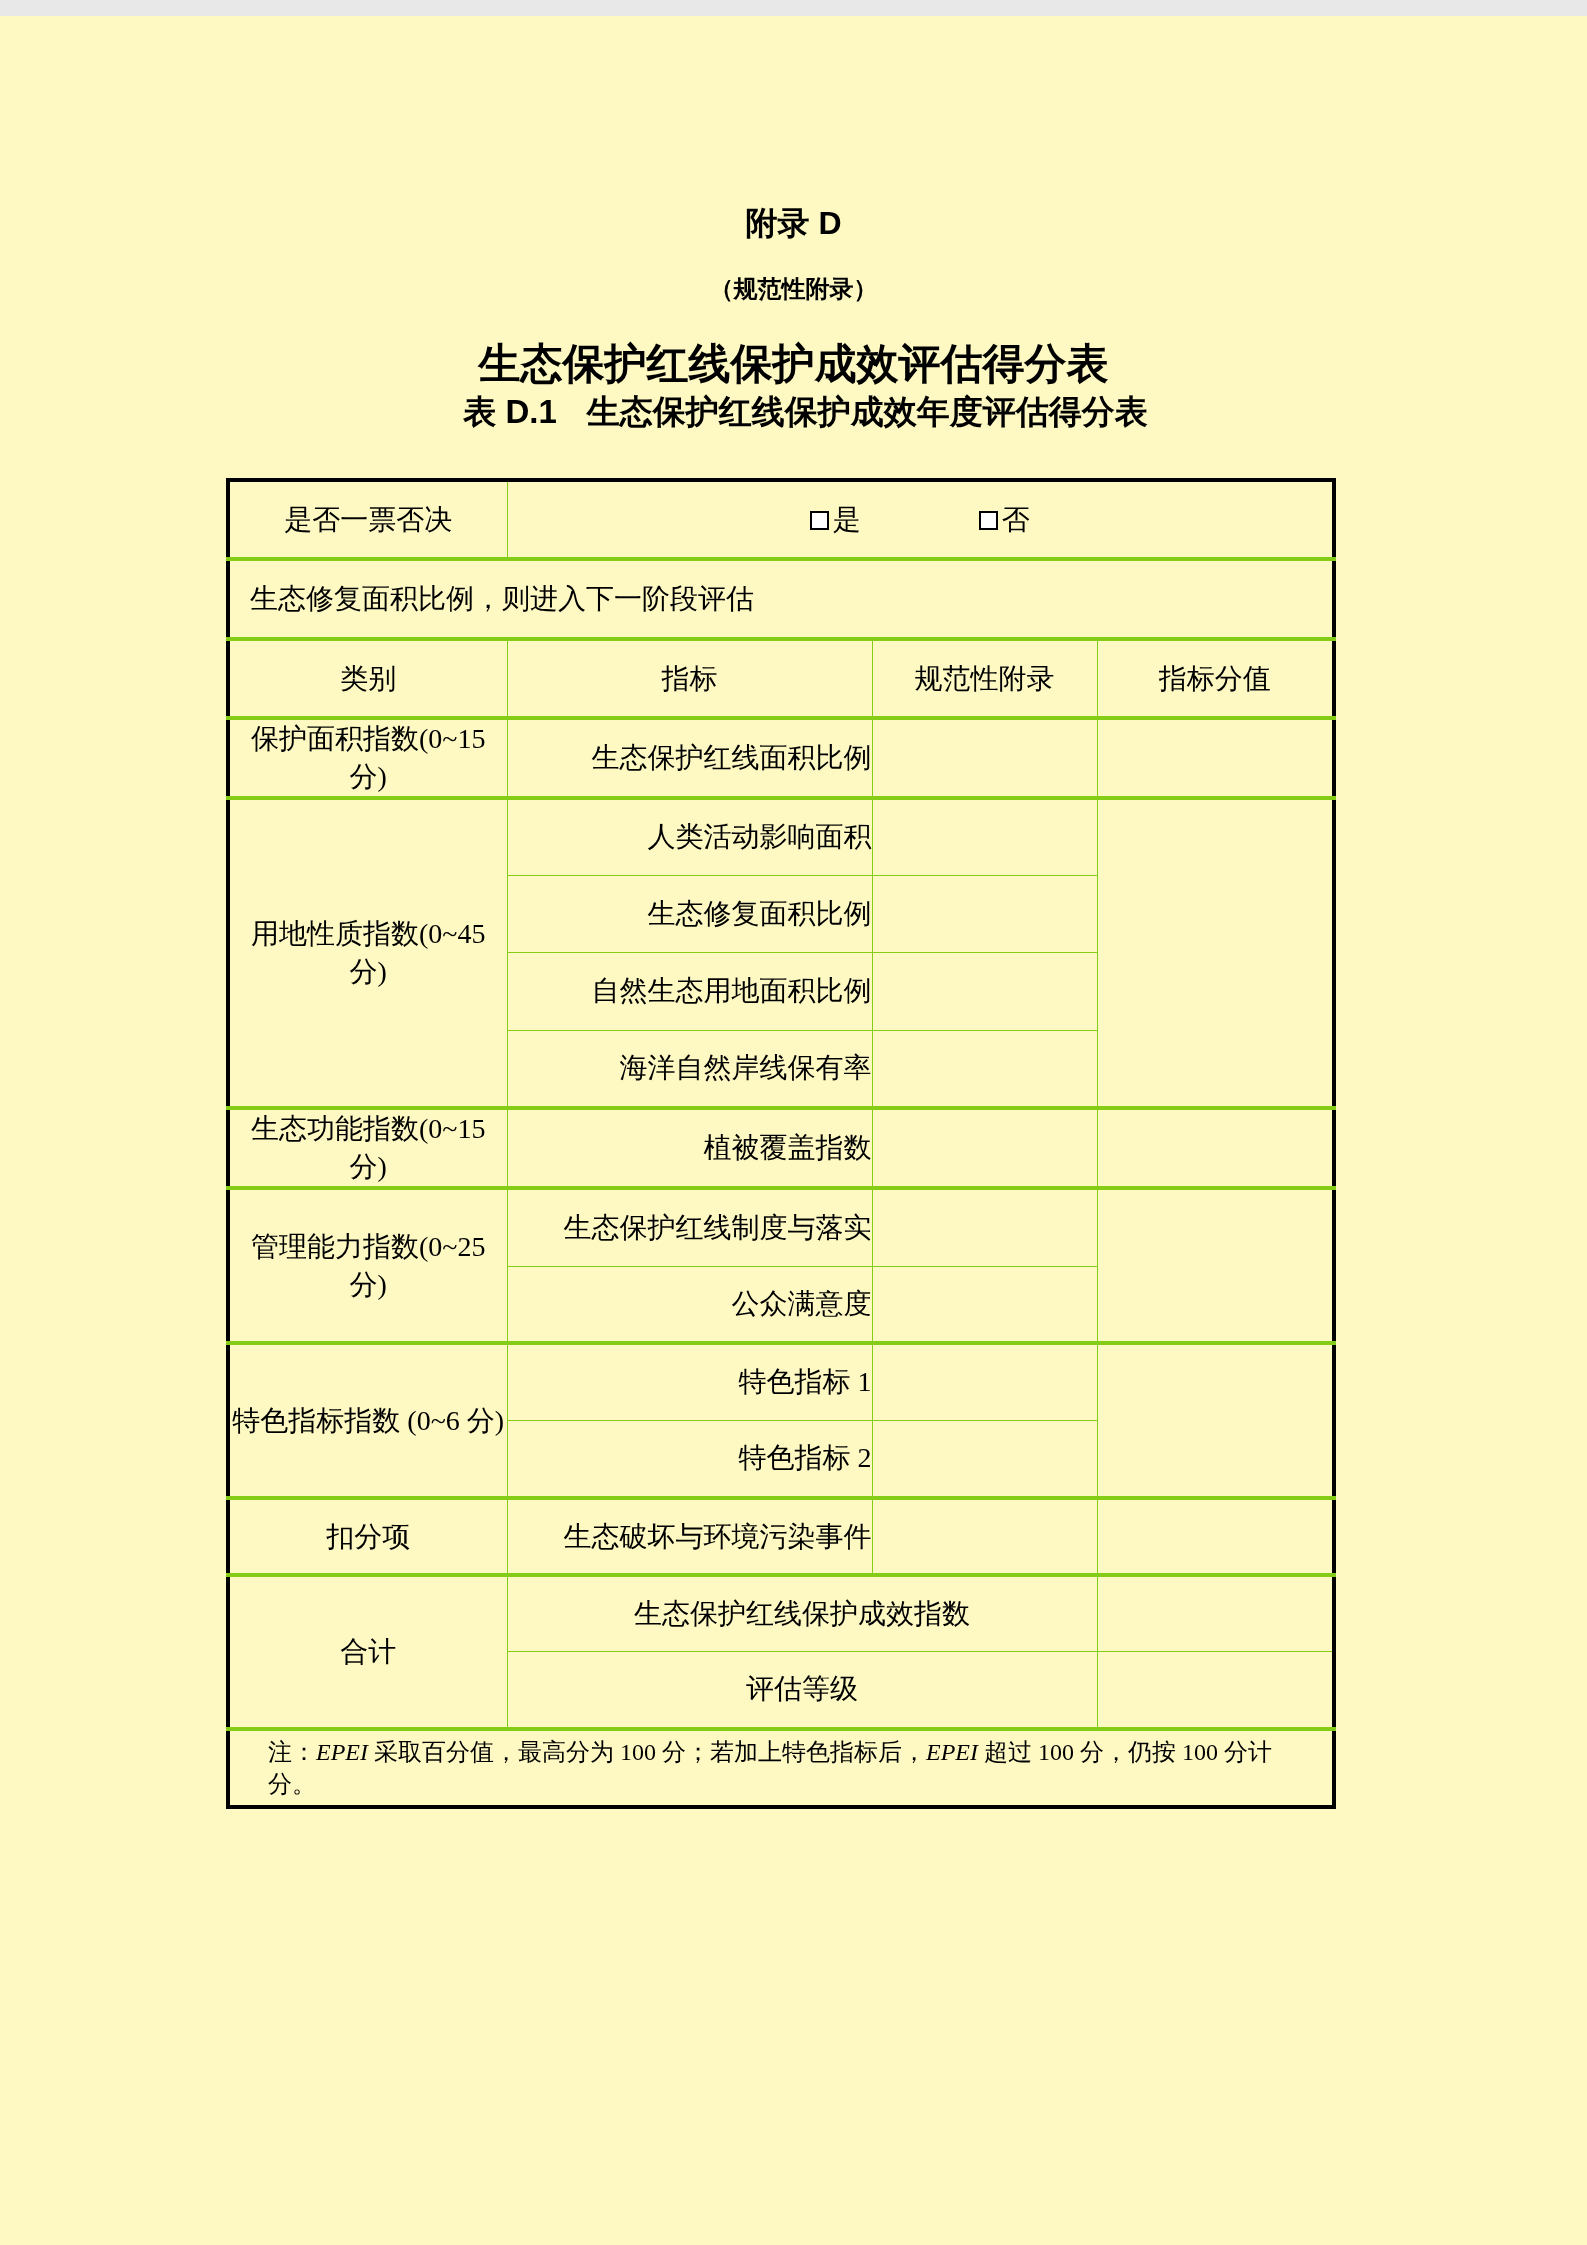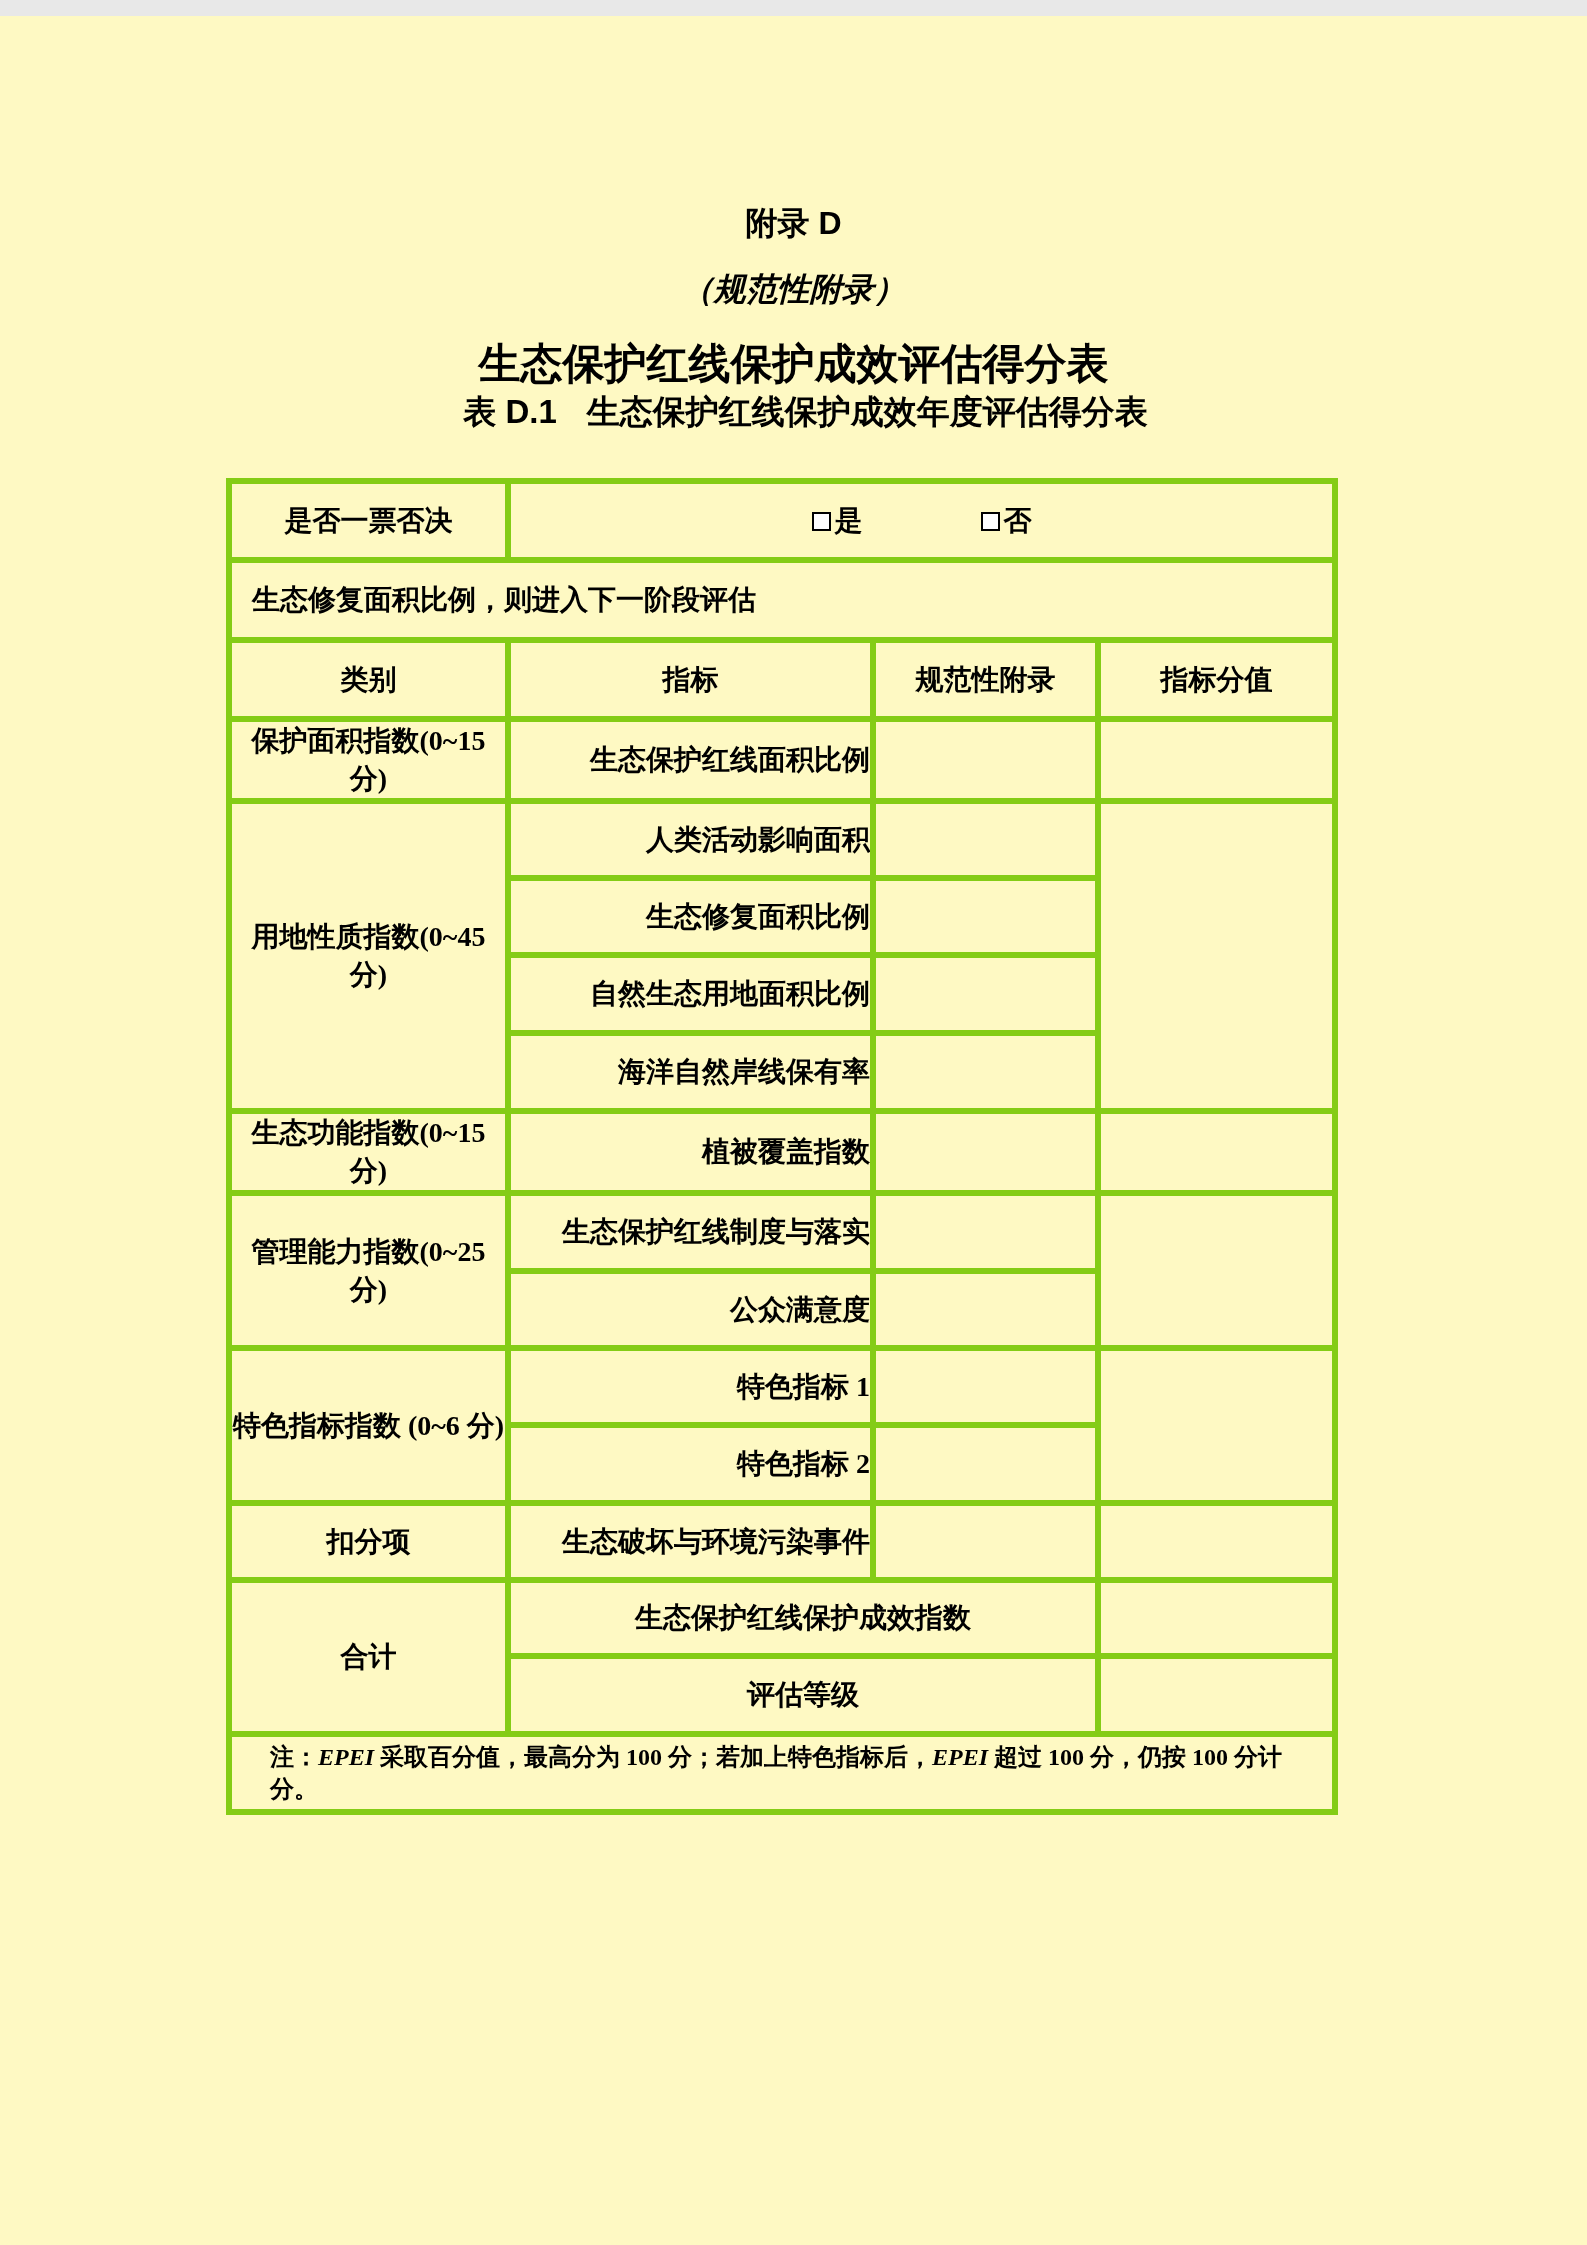--- a/index.html
+++ b/index.html
@@ -21,38 +21,38 @@
     position: absolute;
     left: 0;
     width: 100%;
     text-align: center;
     font-family: "Liberation Sans", "DejaVu Sans", sans-serif;
     font-weight: 700;
     color: #000000;
     white-space: nowrap;
   }
   .h-appendix   { top: 189px; font-size: 32px; line-height: 36px; }
-  .h-apptype    { top: 255px; font-size: 32px; line-height: 36px; font-style: italic; }
+  .h-apptype    { top: 255px; font-size: 24px; line-height: 36px; }
   .h-doctitle   { top: 329px; font-size: 42px; line-height: 38px; }
   .h-tablecap   { top: 377px; font-size: 33px; line-height: 38px; padding-left: 12px; }
   .h-tablecap .cap-label { margin-right: 30px; }
 
   table.score-table {
     position: absolute;
     left: 226px;
     top: 462px;
     width: 1106px;
     border-collapse: collapse;
     table-layout: fixed;
     border: 4px solid #000000;
   }
   .score-table td, .score-table th {
-    border: 6px solid #84cc16;
+    border: 1px solid #84cc16;
     font-size: 28px;
-    font-weight: bold;
+    font-weight: normal;
     vertical-align: middle;
     text-align: center;
     padding: 0;
     overflow: hidden;
     color: #000000;
   }
   
   .score-table tr.hb > td, .score-table tr.hb > th { border-bottom-width: 4px; }
   .score-table td.hb-cell { border-bottom-width: 4px; }
 

